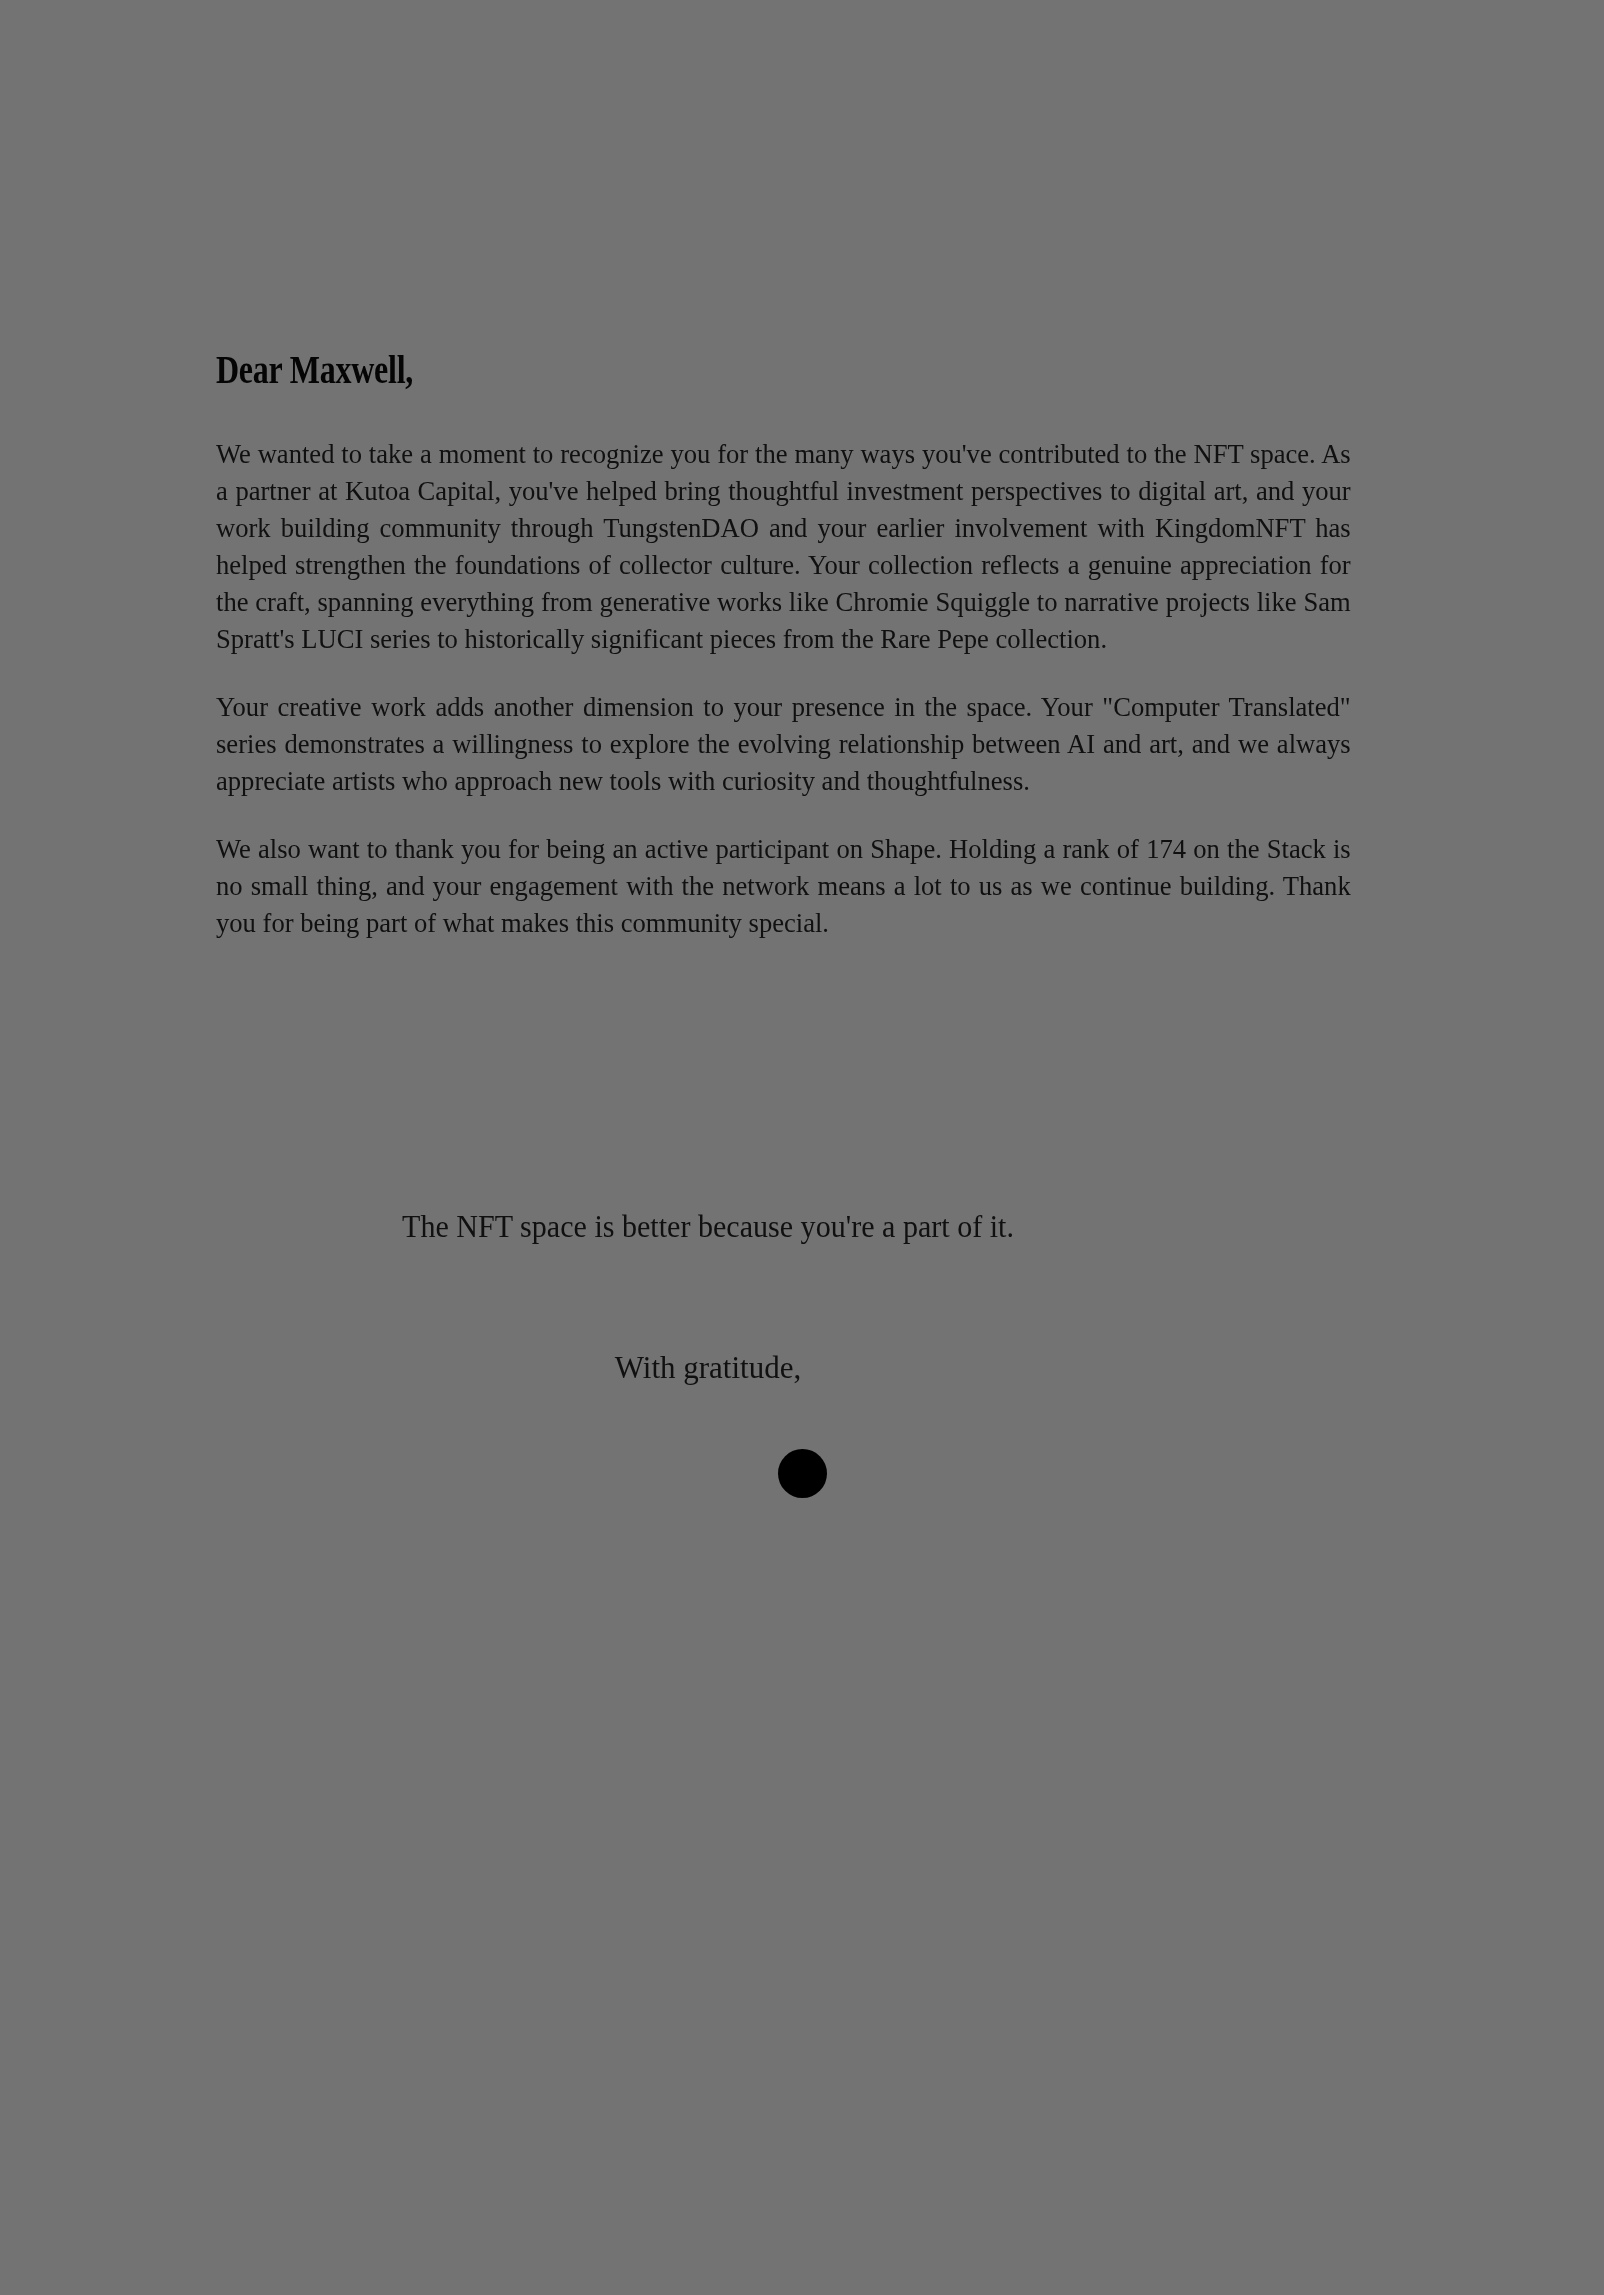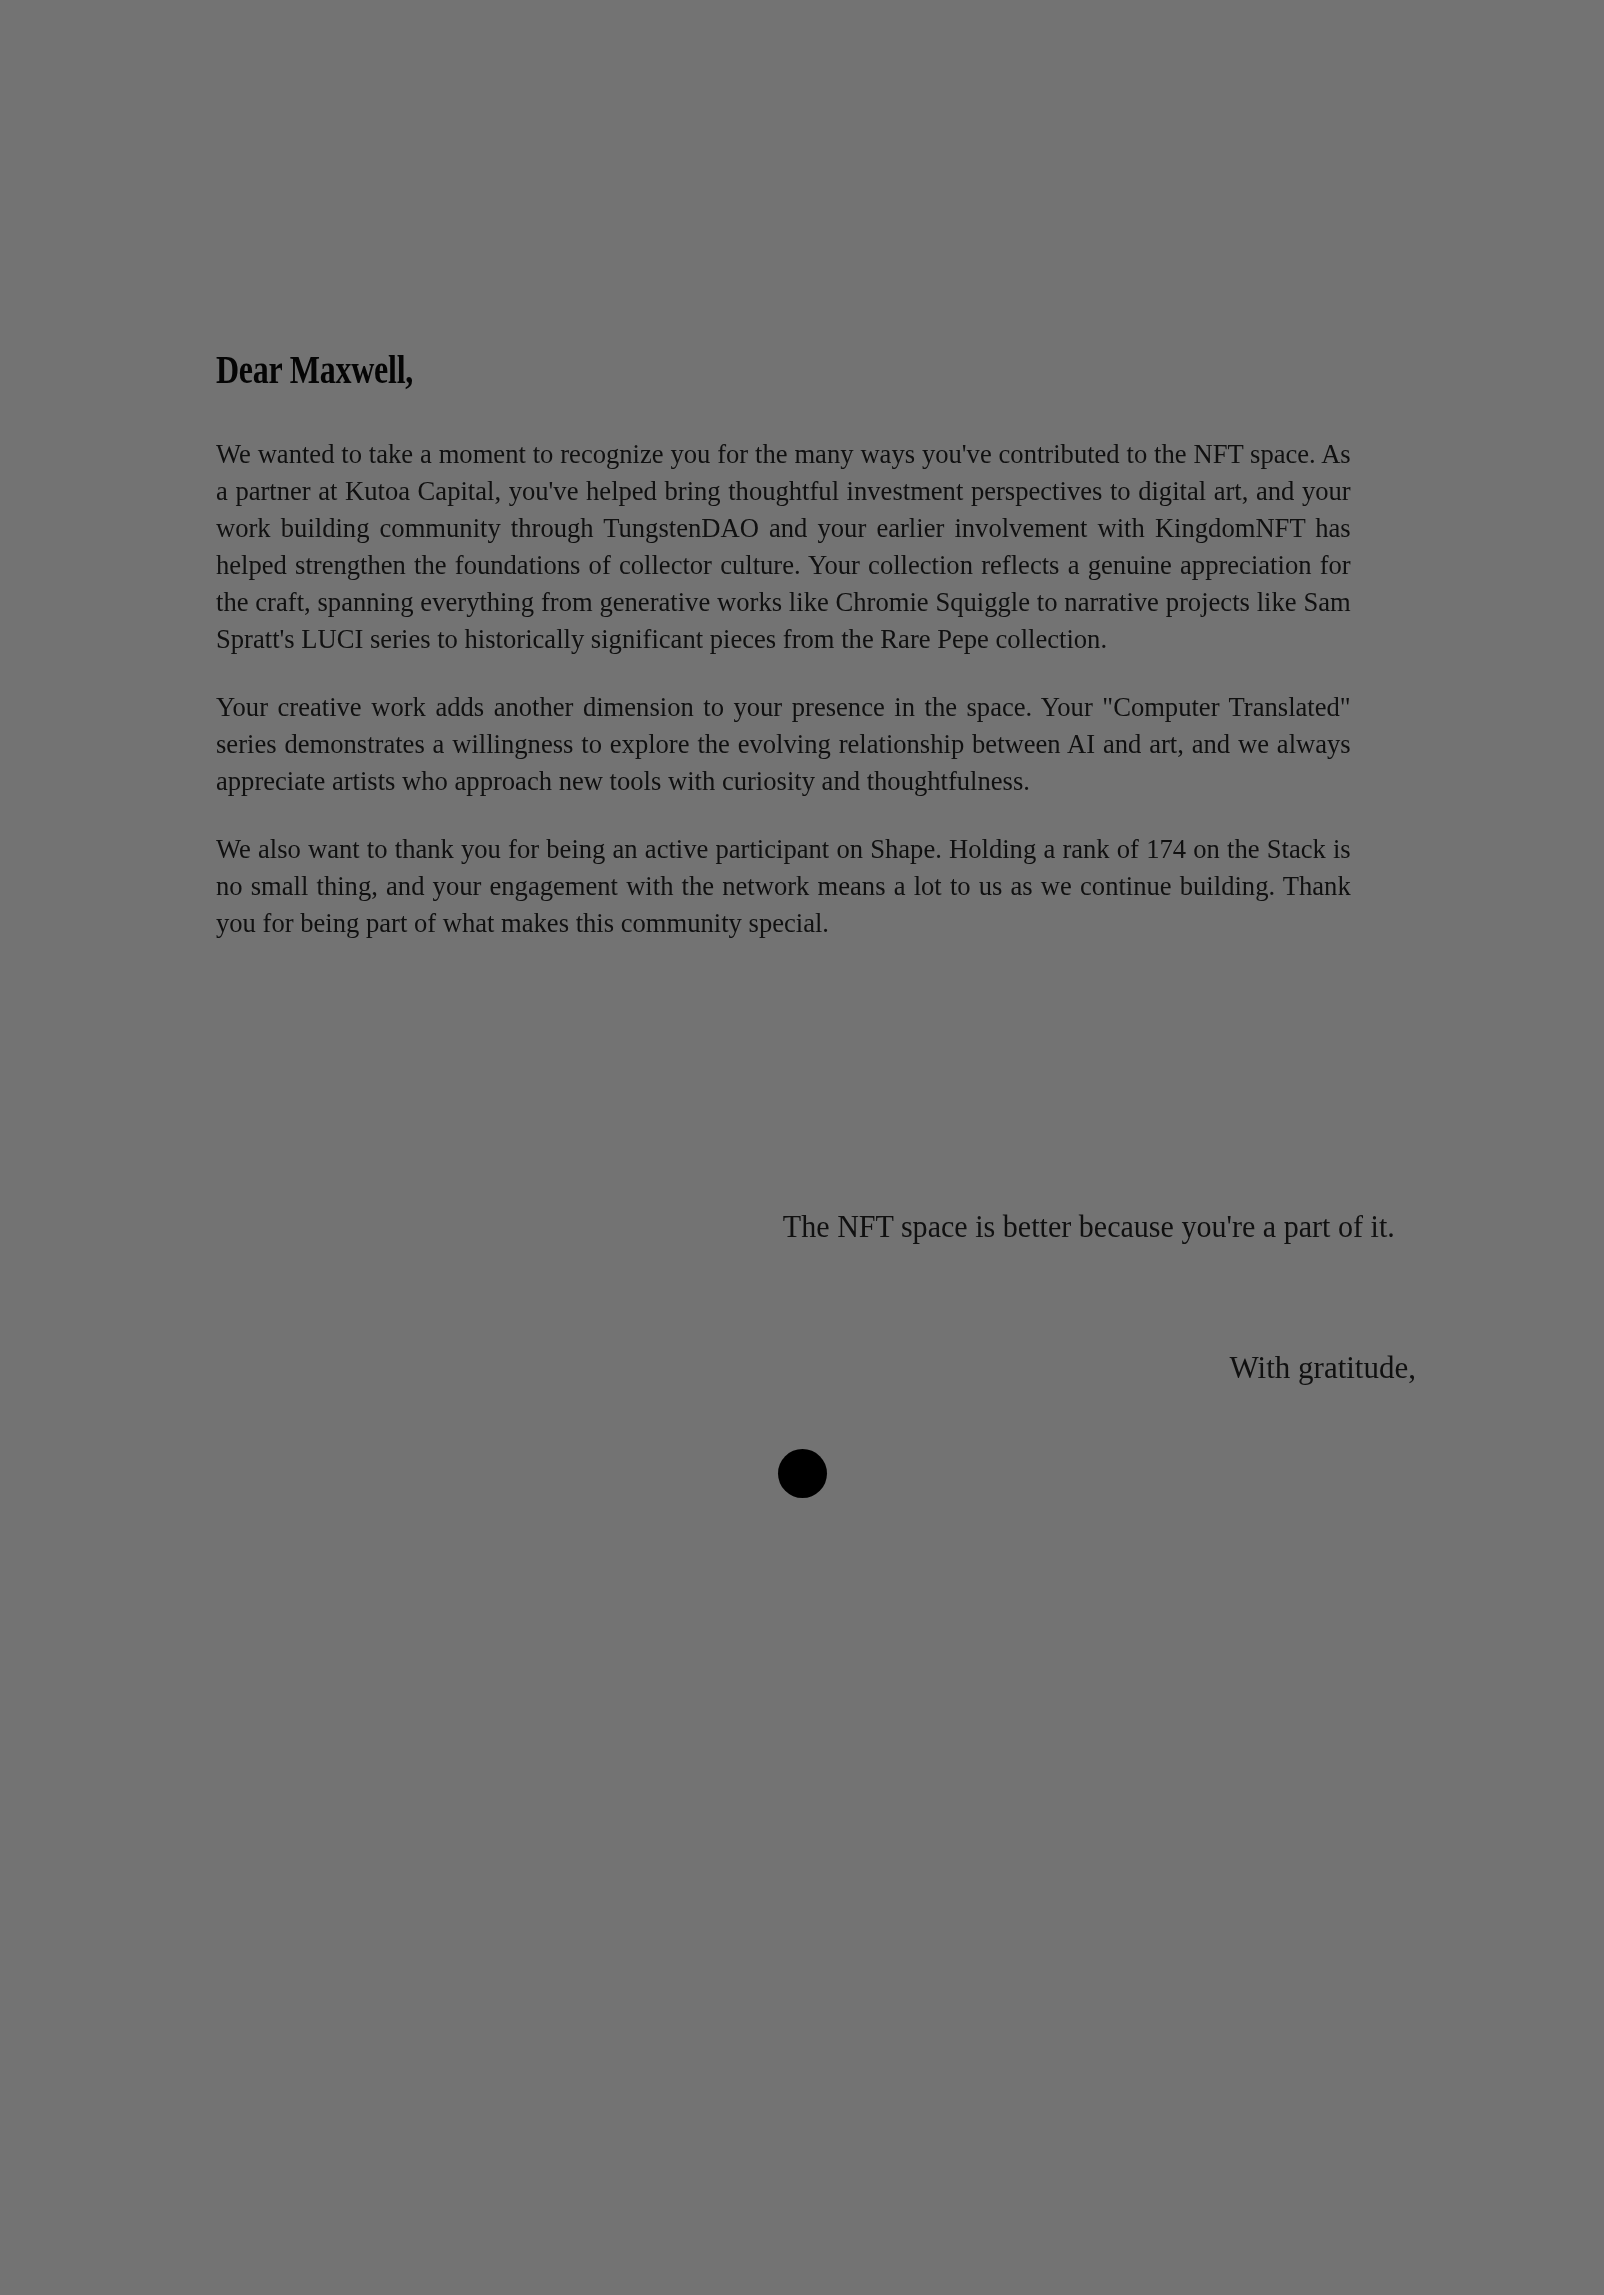--- a/index.html
+++ b/index.html
@@ -56,21 +56,21 @@
     transform-origin: left top;
     -webkit-font-smoothing: antialiased;
   }
   .para:last-child { margin-bottom: 0; }
 
   .closing-block {
     position: absolute;
     left: 0;
     top: 1208px;
     width: 1416px;
-    text-align: right;
+    text-align: center;
   }
 
   .tagline {
     font-size: 31px;
     line-height: 1.2;
     color: #101010;
     margin: 0;
     transform: scaleX(0.97);
   }
 

